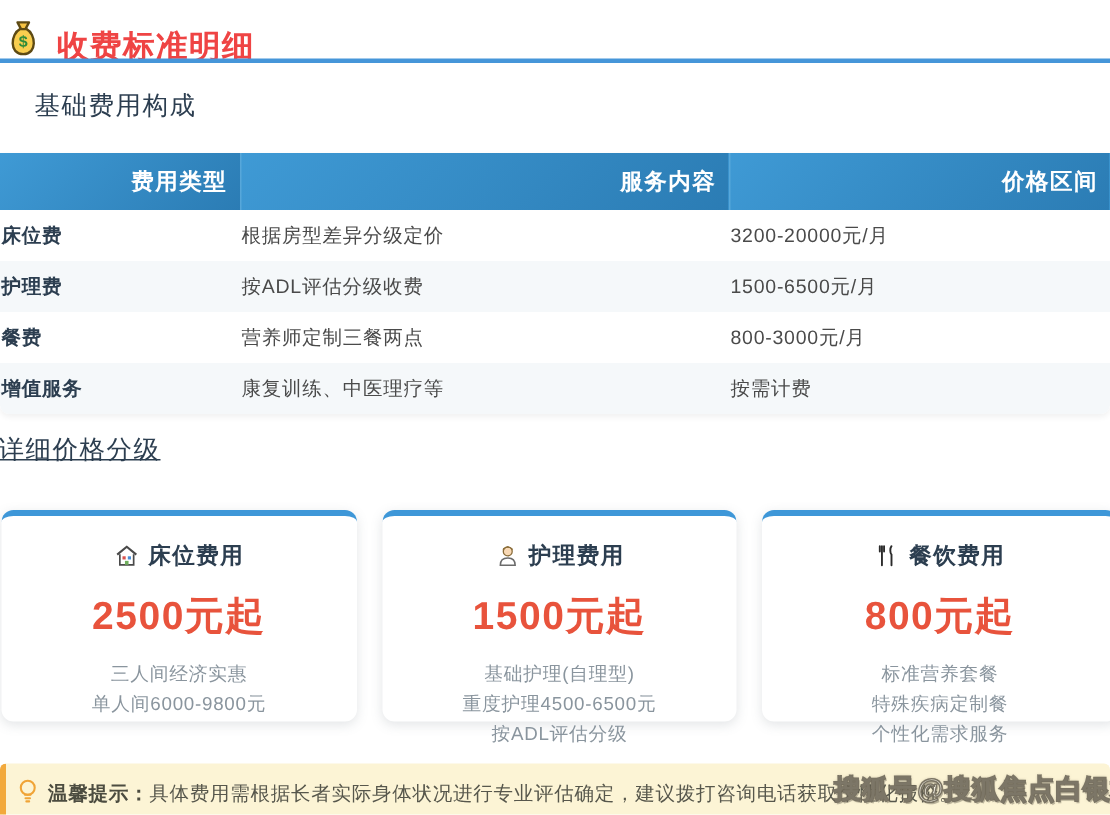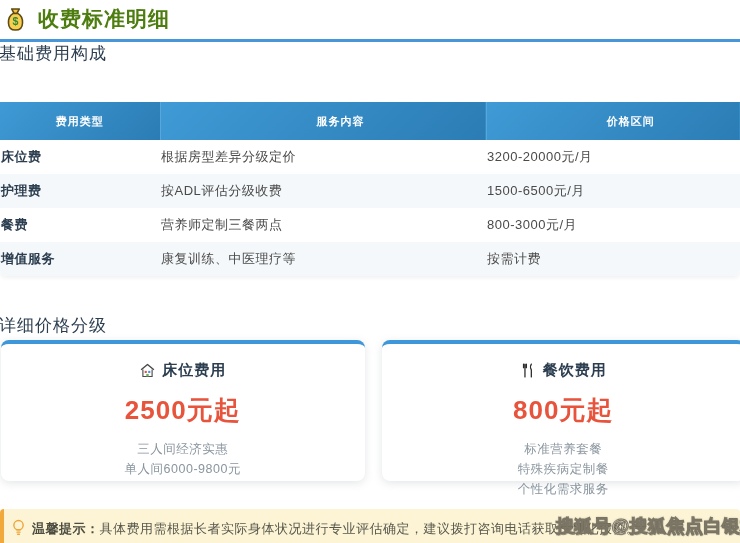--- a/index.html
+++ b/index.html
@@ -8,46 +8,46 @@
     background:#ffffff;
     font-family:"Liberation Sans","DejaVu Sans",sans-serif;
     color:#2c3e50;
   }
   
   .page-title-row{
     position:absolute;top:5px;left:2px;display:flex;align-items:center;gap:9px;
   }
   .page-title-row .icon{width:27px;height:27px;display:block;flex:0 0 auto;}
   .page-title{
-    font-size:21px;font-weight:700;color:#4d7c0f;letter-spacing:1px;
+    font-size:21px;font-weight:700;color:#ef4444;letter-spacing:1px;margin-top:12px;
   }
   .title-underline{
     position:absolute;top:39px;left:0;width:740px;height:3px;background:#4696d9;
   }
   
   .section-heading{
     position:absolute;left:-1px;font-size:17px;font-weight:500;color:#2c3e50;letter-spacing:1px;
   }
-  #heading-basic{top:42px;}
-  #heading-tiers{top:314px;}
+  #heading-basic{top:59px;margin-left:24px;}
+  #heading-tiers{top:288px;text-decoration:underline;}
   
   .fee-table{
     position:absolute;top:102px;left:0;width:740px;
     border-collapse:collapse;table-layout:fixed;
     border-radius:0 0 6px 6px;overflow:hidden;
     box-shadow:0 2px 4px rgba(0,0,0,0.06);
     font-size:13px;
   }
   .fee-table col.c1{width:160px;}
   .fee-table col.c2{width:326px;}
   .fee-table col.c3{width:254px;}
   .fee-table th{
-    height:38px;text-align:center;padding:0 8px;box-sizing:border-box;
+    height:38px;text-align:right;padding:0 8px;box-sizing:border-box;
     background:linear-gradient(135deg,#3f9ad5 0%,#2b7cb4 100%);
-    color:#ffffff;font-weight:700;font-size:11px;letter-spacing:1px;
+    color:#ffffff;font-weight:700;font-size:15px;letter-spacing:1px;
   }
   .fee-table th + th{border-left:1px solid #57a7da;padding-left:43px;}
   .fee-table td{
     height:34px;padding:0 1px;box-sizing:border-box;
     color:#4a4a4a;font-size:13px;letter-spacing:0.5px;
   }
   .fee-table tbody tr:nth-child(odd){background:#ffffff;}
   .fee-table tbody tr:nth-child(even){background:#f5f8fa;}
   .fee-table td.fee-type{font-weight:700;color:#2c3e50;}
   
@@ -160,20 +160,36 @@
       </svg>
       <span>床位费用</span>
     </div>
     <div class="card-price">2500元起</div>
     <div class="card-details">
       <div>三人间经济实惠</div>
       <div>单人间6000-9800元</div>
     </div>
   </div>
 
+  <div class="price-card">
+    <div class="card-title">
+      <svg class="icon" viewBox="0 0 24 24" aria-hidden="true">
+        <circle cx="12" cy="8" r="4.2" fill="#f9d9b5" stroke="#8a6d3b" stroke-width="1.2"></circle>
+        <path d="M7.6 7 A4.6 4.6 0 0 1 16.4 7 L16 5.2 L12 3.4 L8 5.2 Z" fill="#eebd3f" stroke="#8a6d3b" stroke-width="1"></path>
+        <path d="M5 21 C5 15.8 8 14.2 12 14.2 C16 14.2 19 15.8 19 21 Z" fill="#ffffff" stroke="#6b6b6b" stroke-width="1.4"></path>
+      </svg>
+      <span>护理费用</span>
+    </div>
+    <div class="card-price">1500元起</div>
+    <div class="card-details">
+      <div>基础护理(自理型)</div>
+      <div>重度护理4500-6500元</div>
+      <div>按ADL评估分级</div>
+    </div>
+  </div>
 
   <div class="price-card">
     <div class="card-title">
       <svg class="icon" viewBox="0 0 24 24" aria-hidden="true">
         <path d="M7 3 V9 M5 3 V8 M9 3 V8 M7 9 V21" fill="none" stroke="#2b2b2b" stroke-width="1.8" stroke-linecap="round"></path>
         <path d="M16 3 C14.5 5 14.5 9 16 11 V21" fill="none" stroke="#2b2b2b" stroke-width="1.8" stroke-linecap="round"></path>
       </svg>
       <span>餐饮费用</span>
     </div>
     <div class="card-price">800元起</div>

